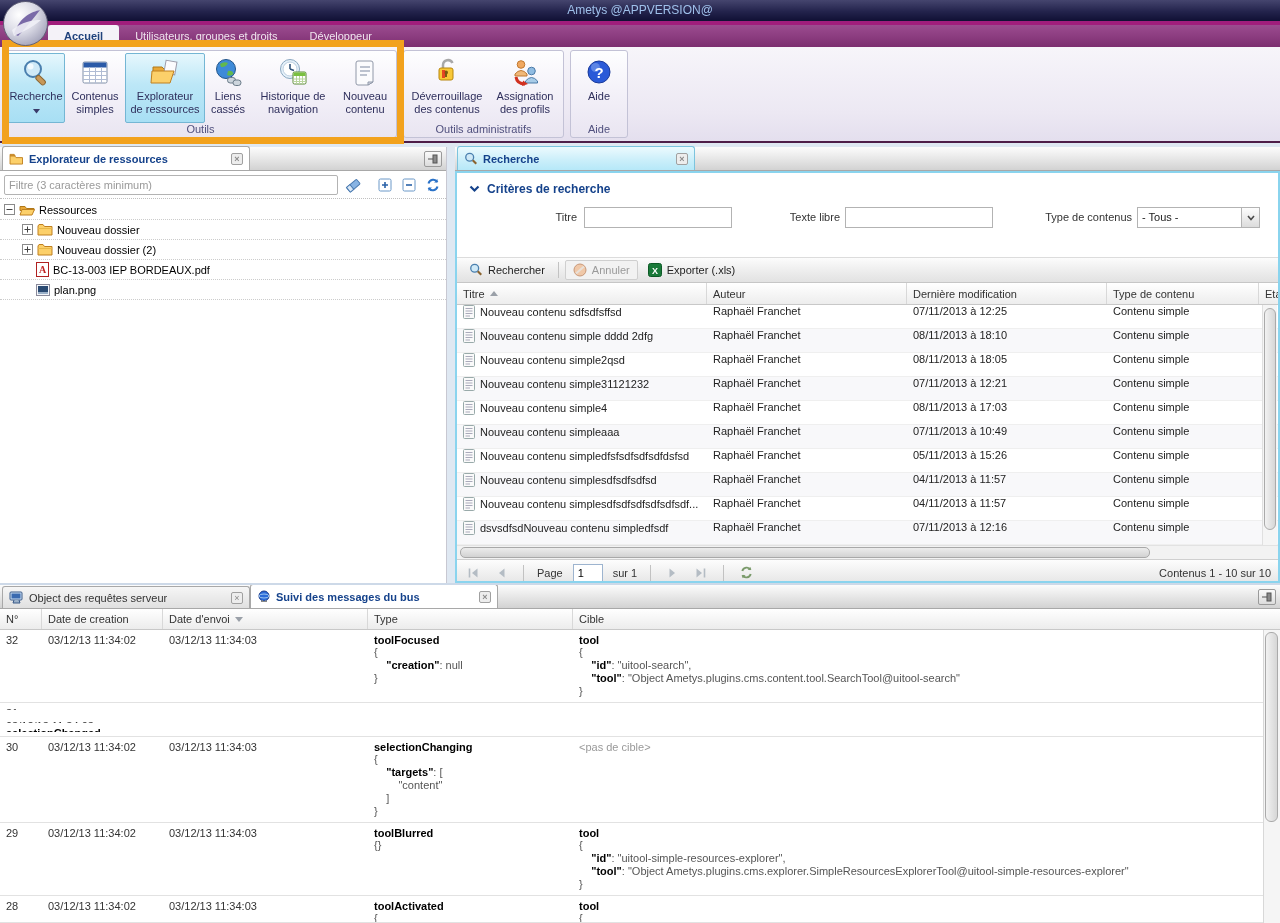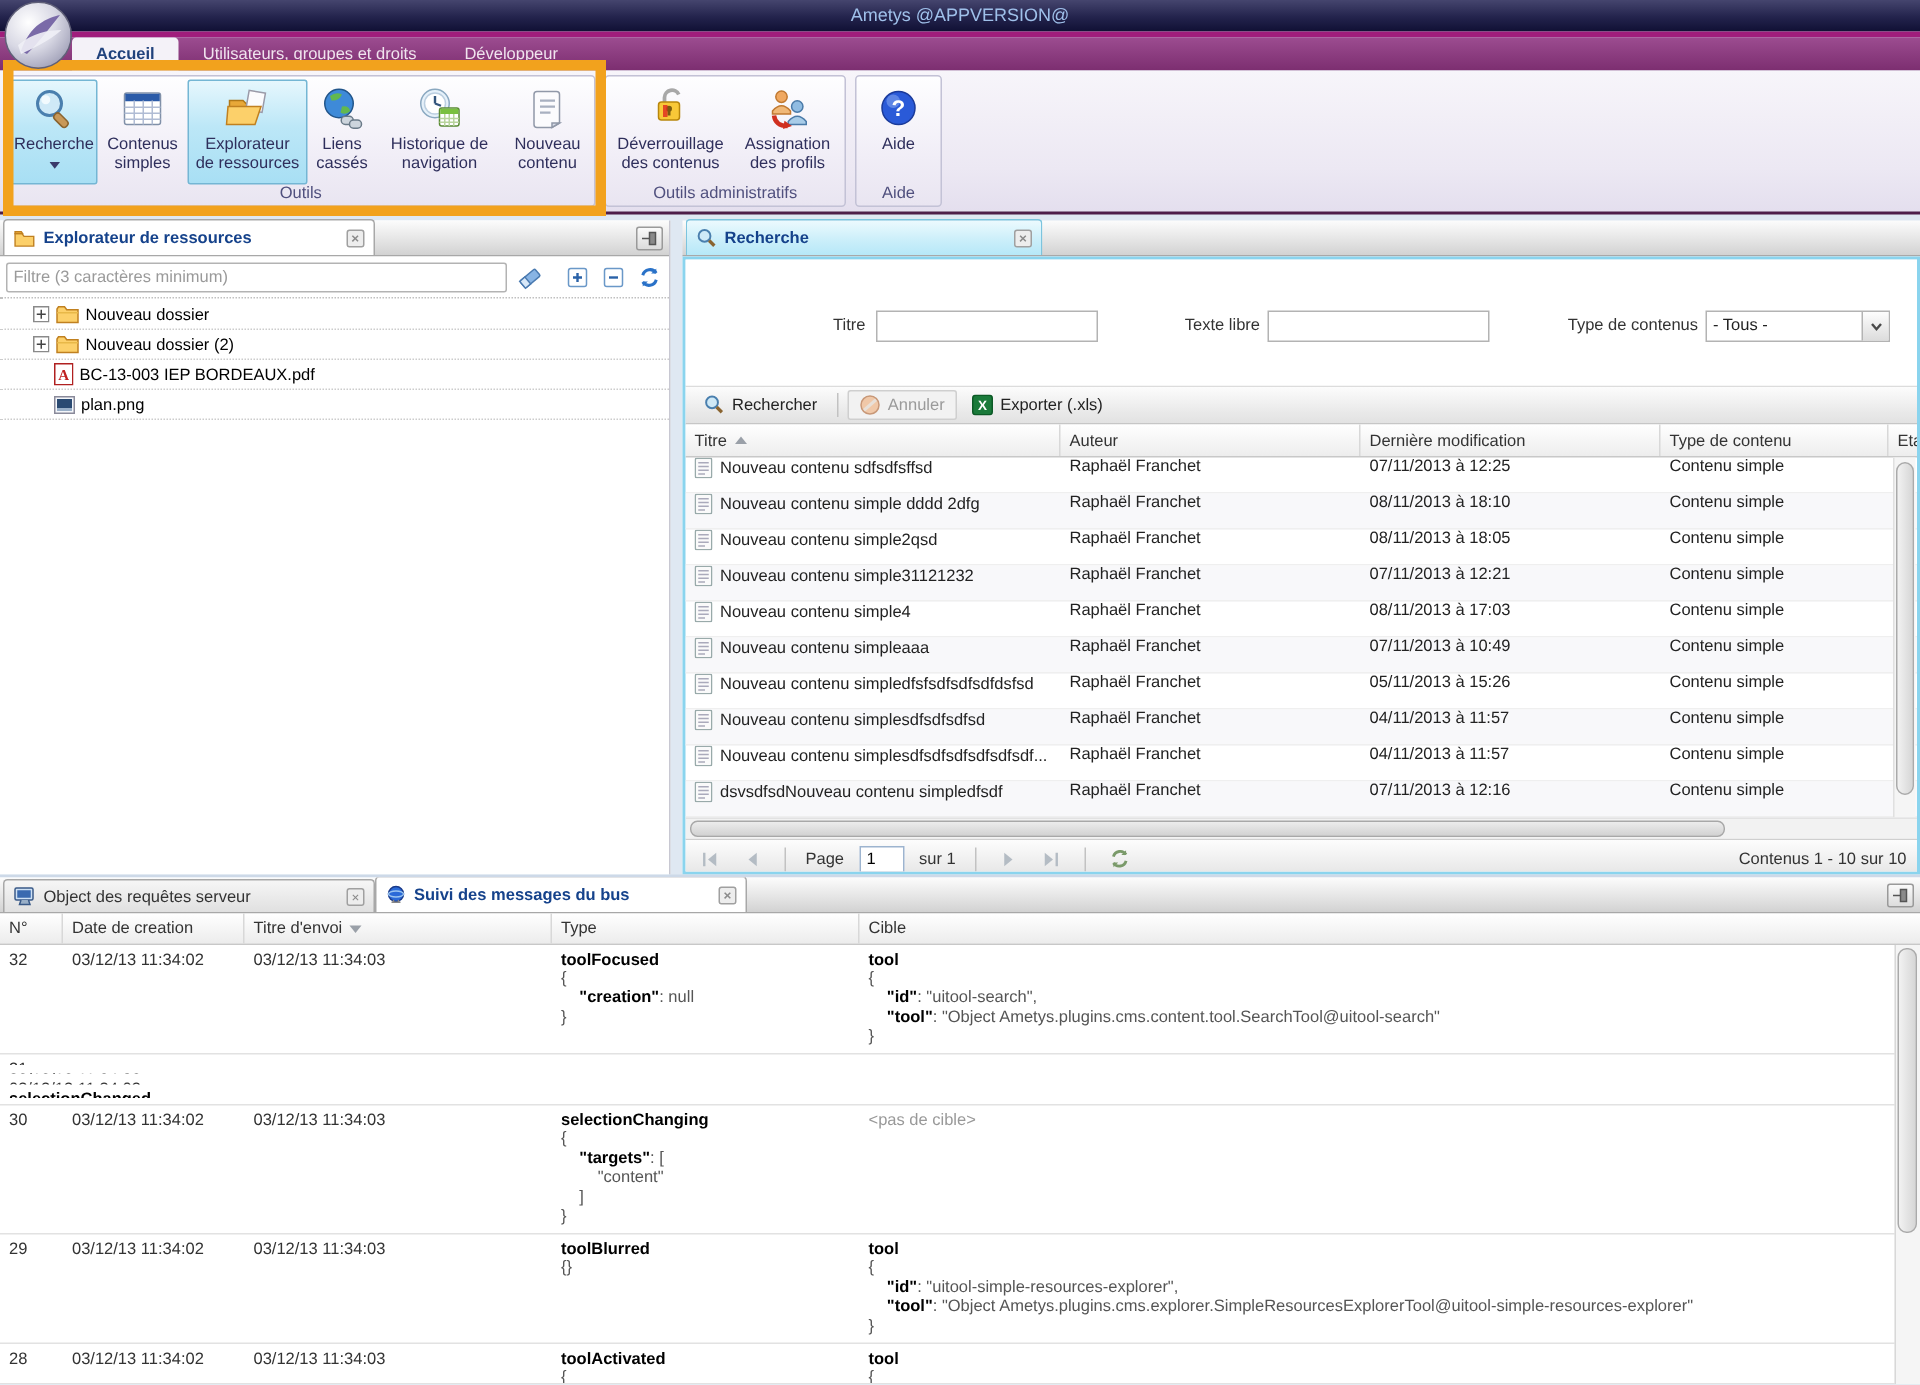--- a/index.html
+++ b/index.html
@@ -345,20 +345,31 @@
           <svg width="16" height="16" viewBox="0 0 16 16">
             <path d="M12.5 5 A5 5 0 0 0 3.5 6.5" fill="none" stroke="#2a72c8" stroke-width="2"></path>
             <path d="M3.5 11 A5 5 0 0 0 12.5 9.5" fill="none" stroke="#2a72c8" stroke-width="2"></path>
             <path d="M12.5 2 v3.4 h-3.4 Z" fill="#2a72c8"></path>
             <path d="M3.5 14 v-3.4 h3.4 Z" fill="#2a72c8"></path>
           </svg>
           </span>
       </div>
 
       <div class="tree">
+        <div class="trow">
+          <svg width="11" height="11" viewBox="0 0 11 11">
+            <rect x="0.5" y="0.5" width="10" height="10" fill="#fff" stroke="#8a8a8a"></rect>
+            <path d="M2.5 5.5 H8.5" stroke="#444"></path>
+          </svg>
+          <svg width="16" height="13" viewBox="0 0 16 13">
+            <path d="M1 3.5 h5 l1.5 2 h7.5 v2 H1 Z" fill="#e8a838" stroke="#b07818"></path>
+            <path d="M1 12 l2 -5.5 h12.5 L13 12 Z" fill="#fcd06a" stroke="#c08020"></path>
+          </svg>
+          <span>Ressources</span>
+        </div>
         <div class="trow child">
           <svg width="11" height="11" viewBox="0 0 11 11">
             <rect x="0.5" y="0.5" width="10" height="10" fill="#fff" stroke="#8a8a8a"></rect>
             <path d="M2.5 5.5 H8.5 M5.5 2.5 V8.5" stroke="#444"></path>
           </svg>
           <svg width="16" height="13" viewBox="0 0 16 13">
             <path d="M1 12 V3 l1 -1.5 h4 l1.5 2 h7.5 V12 Z" fill="#fcd06a" stroke="#c08020"></path>
             <path d="M1 5.5 H15" stroke="#e8b848"></path>
           </svg>
           <span>Nouveau dossier</span>
@@ -400,20 +411,26 @@
           <circle cx="6.5" cy="6" r="4.5" fill="#cfe9f7" stroke="#4a7fae" stroke-width="1.5"></circle>
           <path d="M10 9.5 L14 13.5" stroke="#8a6430" stroke-width="2.5"></path>
         </svg>
         <span class="t">Recherche</span>
         <span class="closebox" style="margin-left:auto">×</span>
       </div>
     </div>
     <div class="search-body">
 
       <div class="crit">
+        <div class="crit-head">
+          <svg width="11" height="9" viewBox="0 0 11 9">
+            <path d="M1.5 1.5 L5.5 5.5 L9.5 1.5" fill="none" stroke="#15428b" stroke-width="2.2"></path>
+          </svg>
+          <span class="crit-title">Critères de recherche</span>
+        </div>
         <div class="fieldrow">
           <span class="flabel" style="left:0; width:120px">Titre</span>
           <input class="finput" style="left: 127px; width: 148px;" type="text">
           <span class="flabel" style="left:263px; width:120px">Texte libre</span>
           <input class="finput" style="left: 388px; width: 148px;" type="text">
           <span class="flabel" style="left:543px; width:132px">Type de contenus</span>
           <span class="fselect" style="left:680px; width:123px">
             <span class="val">- Tous -</span>
             <span class="btn">
               <svg width="8" height="6" viewBox="0 0 8 6">
@@ -743,21 +760,21 @@
     </div>
 
     <div class="chead">
       <div class="ch cw-num">
         <span>N°</span>
         </div>
       <div class="ch cw-cre">
         <span>Date de creation</span>
         </div>
       <div class="ch cw-env">
-        <span>Titre d'envoi</span>
+        <span>Date d'envoi</span>
         <span style="width:0;height:0;border-left:4px solid transparent;border-right:4px solid transparent;border-top:5px solid #9aa0a8;"></span>
         </div>
       <div class="ch cw-typ">
         <span>Type</span>
         </div>
       <div class="ch cw-cib" style="border-right:none">
         <span>Cible</span>
         </div>
     </div>
 

